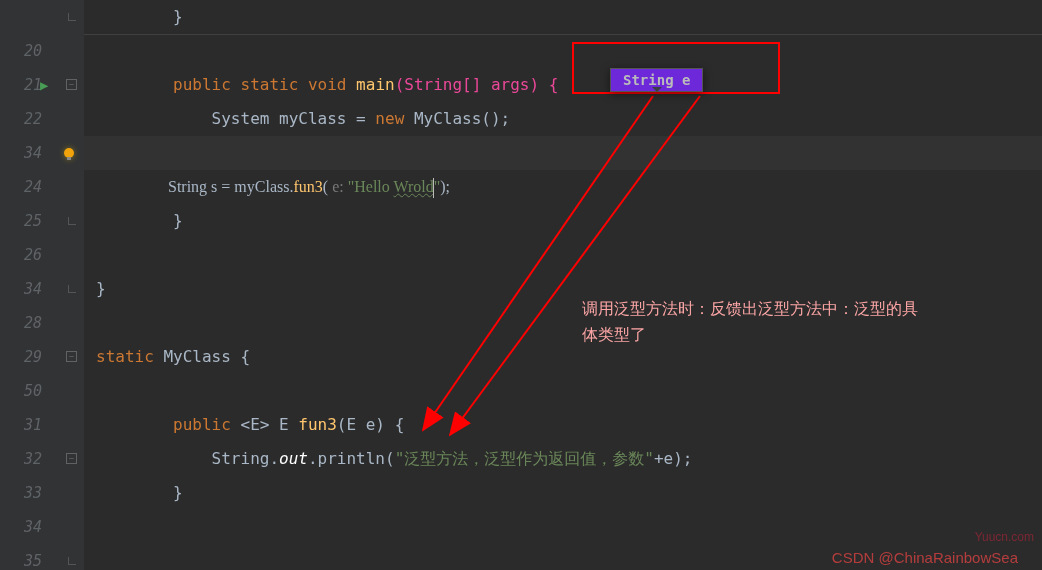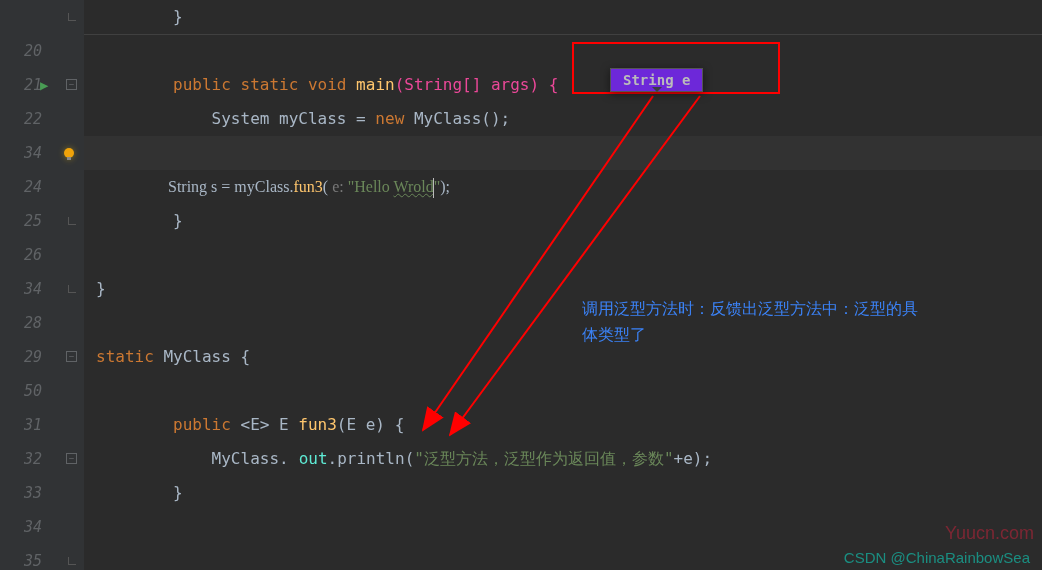--- a/index.html
+++ b/index.html
@@ -35,21 +35,21 @@
   .code-line {
     height: 34px;
     line-height: 34px;
     white-space: pre;
     position: relative;
     padding-left: 12px;
   }
   .code-line.hl { background: #323232; font-family: Liberation Serif, serif; }
   .k { color: #cc7832; }
   .fn { color: #ffc66d; text-align: center; }
-  .st { color: #5eead4; margin-left: 10px; }
+  .st { font-style: italic; color: #ffffff; }
   .ty { color: #ec4899; }
   .str { color: #6a8759; }
   .wavy { text-decoration: underline wavy #6a8759; text-decoration-thickness: 1px; }
   .hint { color: #787878; }
   .cm { color: #629755; font-style: italic; }
   .br { color: #a9b7c6; }
   .fold-mark {
     position: absolute;
     left: 6px;
     width: 11px; height: 11px;
@@ -93,45 +93,45 @@
     position: absolute;
     left: 572px; top: 42px;
     width: 208px; height: 52px;
     border: 2px solid #ff0000;
     pointer-events: none;
     z-index: 5;
   }
   .annotation {
     position: absolute;
     left: 582px; top: 296px;
-    color: #3b82f6;
+    color: #fca5a5;
     font-size: 16px;
     font-family: Liberation Serif, serif;
     line-height: 1.6;
     z-index: 5;
   }
   .arrows {
     position: absolute;
     left: 0; top: 0;
     width: 1042px; height: 570px;
     pointer-events: none;
     z-index: 4;
   }
   .watermark1 {
     position: absolute;
     right: 8px; bottom: 26px;
     color: #8b2635;
-    font-size: 18px;
+    font-size: 12px;
     font-family: sans-serif;
     opacity: 0.85;
   }
   .watermark2 {
     position: absolute;
-    right: 12px; bottom: 4px;
-    color: #14b8a6;
+    right: 24px; bottom: 4px;
+    color: #ef4444;
     font-size: 15px;
     font-family: sans-serif;
     opacity: 0.7;
   }
   .sep-top {
     position: absolute;
     left: 0; top: 34px;
     width: 100%; height: 1px;
     background: #555;
     opacity: 0.5;
@@ -214,21 +214,21 @@
             <rect x="7" y="11" width="4" height="3" fill="#888"></rect>
           </svg></span><span>            String s = myClass.</span><span class="fn">fun3</span>( <span class="hint">e: </span><span class="str">"Hello </span><span class="str wavy">Wrold</span><span class="caret"></span><span class="str">"</span><span>);</span></div>
     <div class="code-line"></div>
     <div class="code-line"><span class="br">        }</span></div>
     <div class="code-line"></div>
     <div class="code-line"><span class="br">}</span></div>
     <div class="code-line"></div>
     <div class="code-line"><span class="k">static</span><span> MyClass {</span></div>
     <div class="code-line"></div>
     <div class="code-line">        <span class="k">public</span><span> &lt;E&gt; E </span><span class="fn">fun3</span><span>(E e) {</span></div>
-    <div class="code-line"><span>            MyClass.</span><span class="st">out</span><span>.println(</span><span class="str">"泛型方法，泛型作为返回值，参数"</span><span>+e);</span></div>
+    <div class="code-line"><span>            String.</span><span class="st">out</span><span>.println(</span><span class="str">"泛型方法，泛型作为返回值，参数"</span><span>+e);</span></div>
     <div class="code-line"><span class="br">        }</span></div>
   </div>
 </div>
 
 <div class="redbox"></div>
 
 <div class="tooltip">String e</div>
 
 <svg class="arrows">
   <defs>

